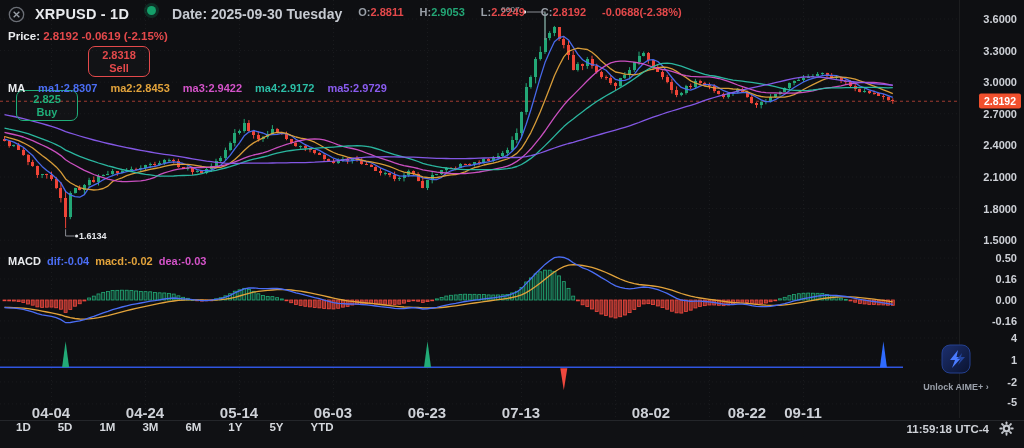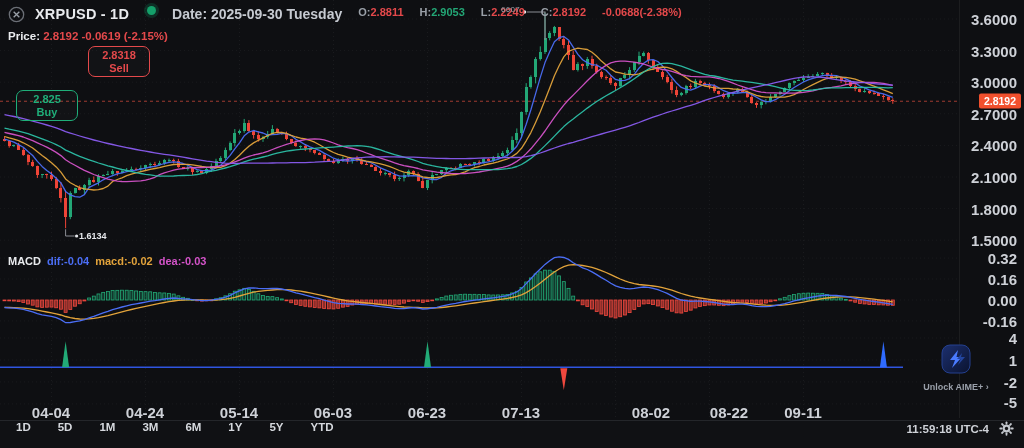--- a/index.html
+++ b/index.html
@@ -29,21 +29,21 @@
           font-size:11px; font-weight:bold; line-height:13px; cursor:pointer; background:rgba(255,255,255,0.02); }
   .tbtn.buy  { border:1px solid #1fae79; color:#1fae79;margin-top:44px; }
   .tbtn.sell { border:1px solid #e4494b; color:#e4494b; }
 
   .ma-row   { position:absolute; left:8px; top:82px;  font-size:11px; font-weight:bold; display:flex; gap:13px; }
   .macd-row { position:absolute; left:8px; top:255px; font-size:11px; font-weight:bold; display:flex; gap:6px; }
   .row-lbl  { color:#e9ebee; }
 
   
   .axis-sep { position:absolute; left:959px; top:0; width:1px; height:418px; background:rgba(255,255,255,0.06); }
-  .ax { position:absolute; right:7px; transform:translateY(-50%); font-size:15px; font-weight:bold; color:#ced1d7; white-space:nowrap; }
+  .ax { position:absolute; right:7px; transform:translateY(-50%); font-size:11px; font-weight:bold; color:#ced1d7; white-space:nowrap; }
   .price-badge { position:absolute; right:3px; transform:translateY(-50%); background:#f1502d; color:#fff;
                  font-size:10.5px; font-weight:bold; padding:1px 5px 2px; border-radius:2px; }
   .xdate { position:absolute; top:412px; transform:translate(-50%,-50%); font-size:15px; font-weight:bold; color:#ced1d7; }
 
   .anno-low  { position:absolute; left:79px;  top:231px; font-size:9px; font-weight:bold; color:#e6e8ec; }
   .anno-high { position:absolute; left:501px; top:5px;  font-size:8px;  color:#9aa0a8; letter-spacing:.3px; }
 
   
   .aime { position:absolute; left:921px; top:344px; width:70px; text-align:center; cursor:pointer; }
   .aime-label { margin-top:4px; font-size:9px; font-weight:bold; color:#9aa0aa; white-space:nowrap; }
@@ -705,20 +705,28 @@
       <div class="tbtn buy">
         <span>2.825</span>
           <span>Buy</span>
       </div>
       <div class="tbtn sell">
         <span>2.8318</span>
           <span>Sell</span>
       </div>
     </div>
 
+    <div class="ma-row">
+      <span class="row-lbl">MA</span>
+      <span style="color: rgb(75, 110, 245);">ma1:2.8307</span>
+      <span style="color: rgb(226, 163, 59);">ma2:2.8453</span>
+      <span style="color: rgb(212, 83, 201);">ma3:2.9422</span>
+      <span style="color: rgb(44, 191, 167);">ma4:2.9172</span>
+      <span style="color: rgb(138, 92, 240);">ma5:2.9729</span>
+    </div>
 
     <div class="macd-row">
       <span class="row-lbl">MACD</span>
       <span style="color: rgb(75, 110, 245);">dif:-0.04</span>
       <span style="color: rgb(226, 163, 59);">macd:-0.02</span>
       <span style="color: rgb(212, 83, 201);">dea:-0.03</span>
     </div>
 
     <div class="anno-low">1.6134</div>
     <div class="anno-high">6607</div>
@@ -728,38 +736,38 @@
     <div class="ax" style="top:19px">3.6000</div>
     <div class="ax" style="top:50.6px">3.3000</div>
     <div class="ax" style="top:82.2px">3.0000</div>
     <div class="ax" style="top:113.8px">2.7000</div>
     <div class="ax" style="top:145.4px">2.4000</div>
     <div class="ax" style="top:177px">2.1000</div>
     <div class="ax" style="top:208.6px">1.8000</div>
     <div class="ax" style="top:240.2px">1.5000</div>
     <div class="price-badge" style="top:101px">2.8192</div>
 
-    <div class="ax" style="top:258px">0.32</div>
+    <div class="ax" style="top:258px">0.50</div>
     <div class="ax" style="top:279px">0.16</div>
     <div class="ax" style="top:300px">0.00</div>
     <div class="ax" style="top:321px">-0.16</div>
 
     <div class="ax" style="top:338px">4</div>
     <div class="ax" style="top:360px">1</div>
     <div class="ax" style="top:382px">-2</div>
     <div class="ax" style="top:402px">-5</div>
 
     <div class="xdate" style="left:51px">04-04</div>
     <div class="xdate" style="left:145px">04-24</div>
     <div class="xdate" style="left:239px">05-14</div>
     <div class="xdate" style="left:333px">06-03</div>
     <div class="xdate" style="left:427px">06-23</div>
     <div class="xdate" style="left:521px">07-13</div>
     <div class="xdate" style="left:651px">08-02</div>
-    <div class="xdate" style="left:729px">08-22</div>
+    <div class="xdate" style="left:747px">08-22</div>
     <div class="xdate" style="left:803px">09-11</div>
 
     <div class="aime">
       <svg width="30" height="30" viewBox="0 0 30 30" style="display:inline-block">
         <defs>
           <linearGradient id="aimeg" x1="0" y1="0" x2="1" y2="1">
             <stop offset="0" stop-color="#1c2f6e"></stop>
               <stop offset="1" stop-color="#0b1330"></stop>
           </linearGradient>
         </defs>

